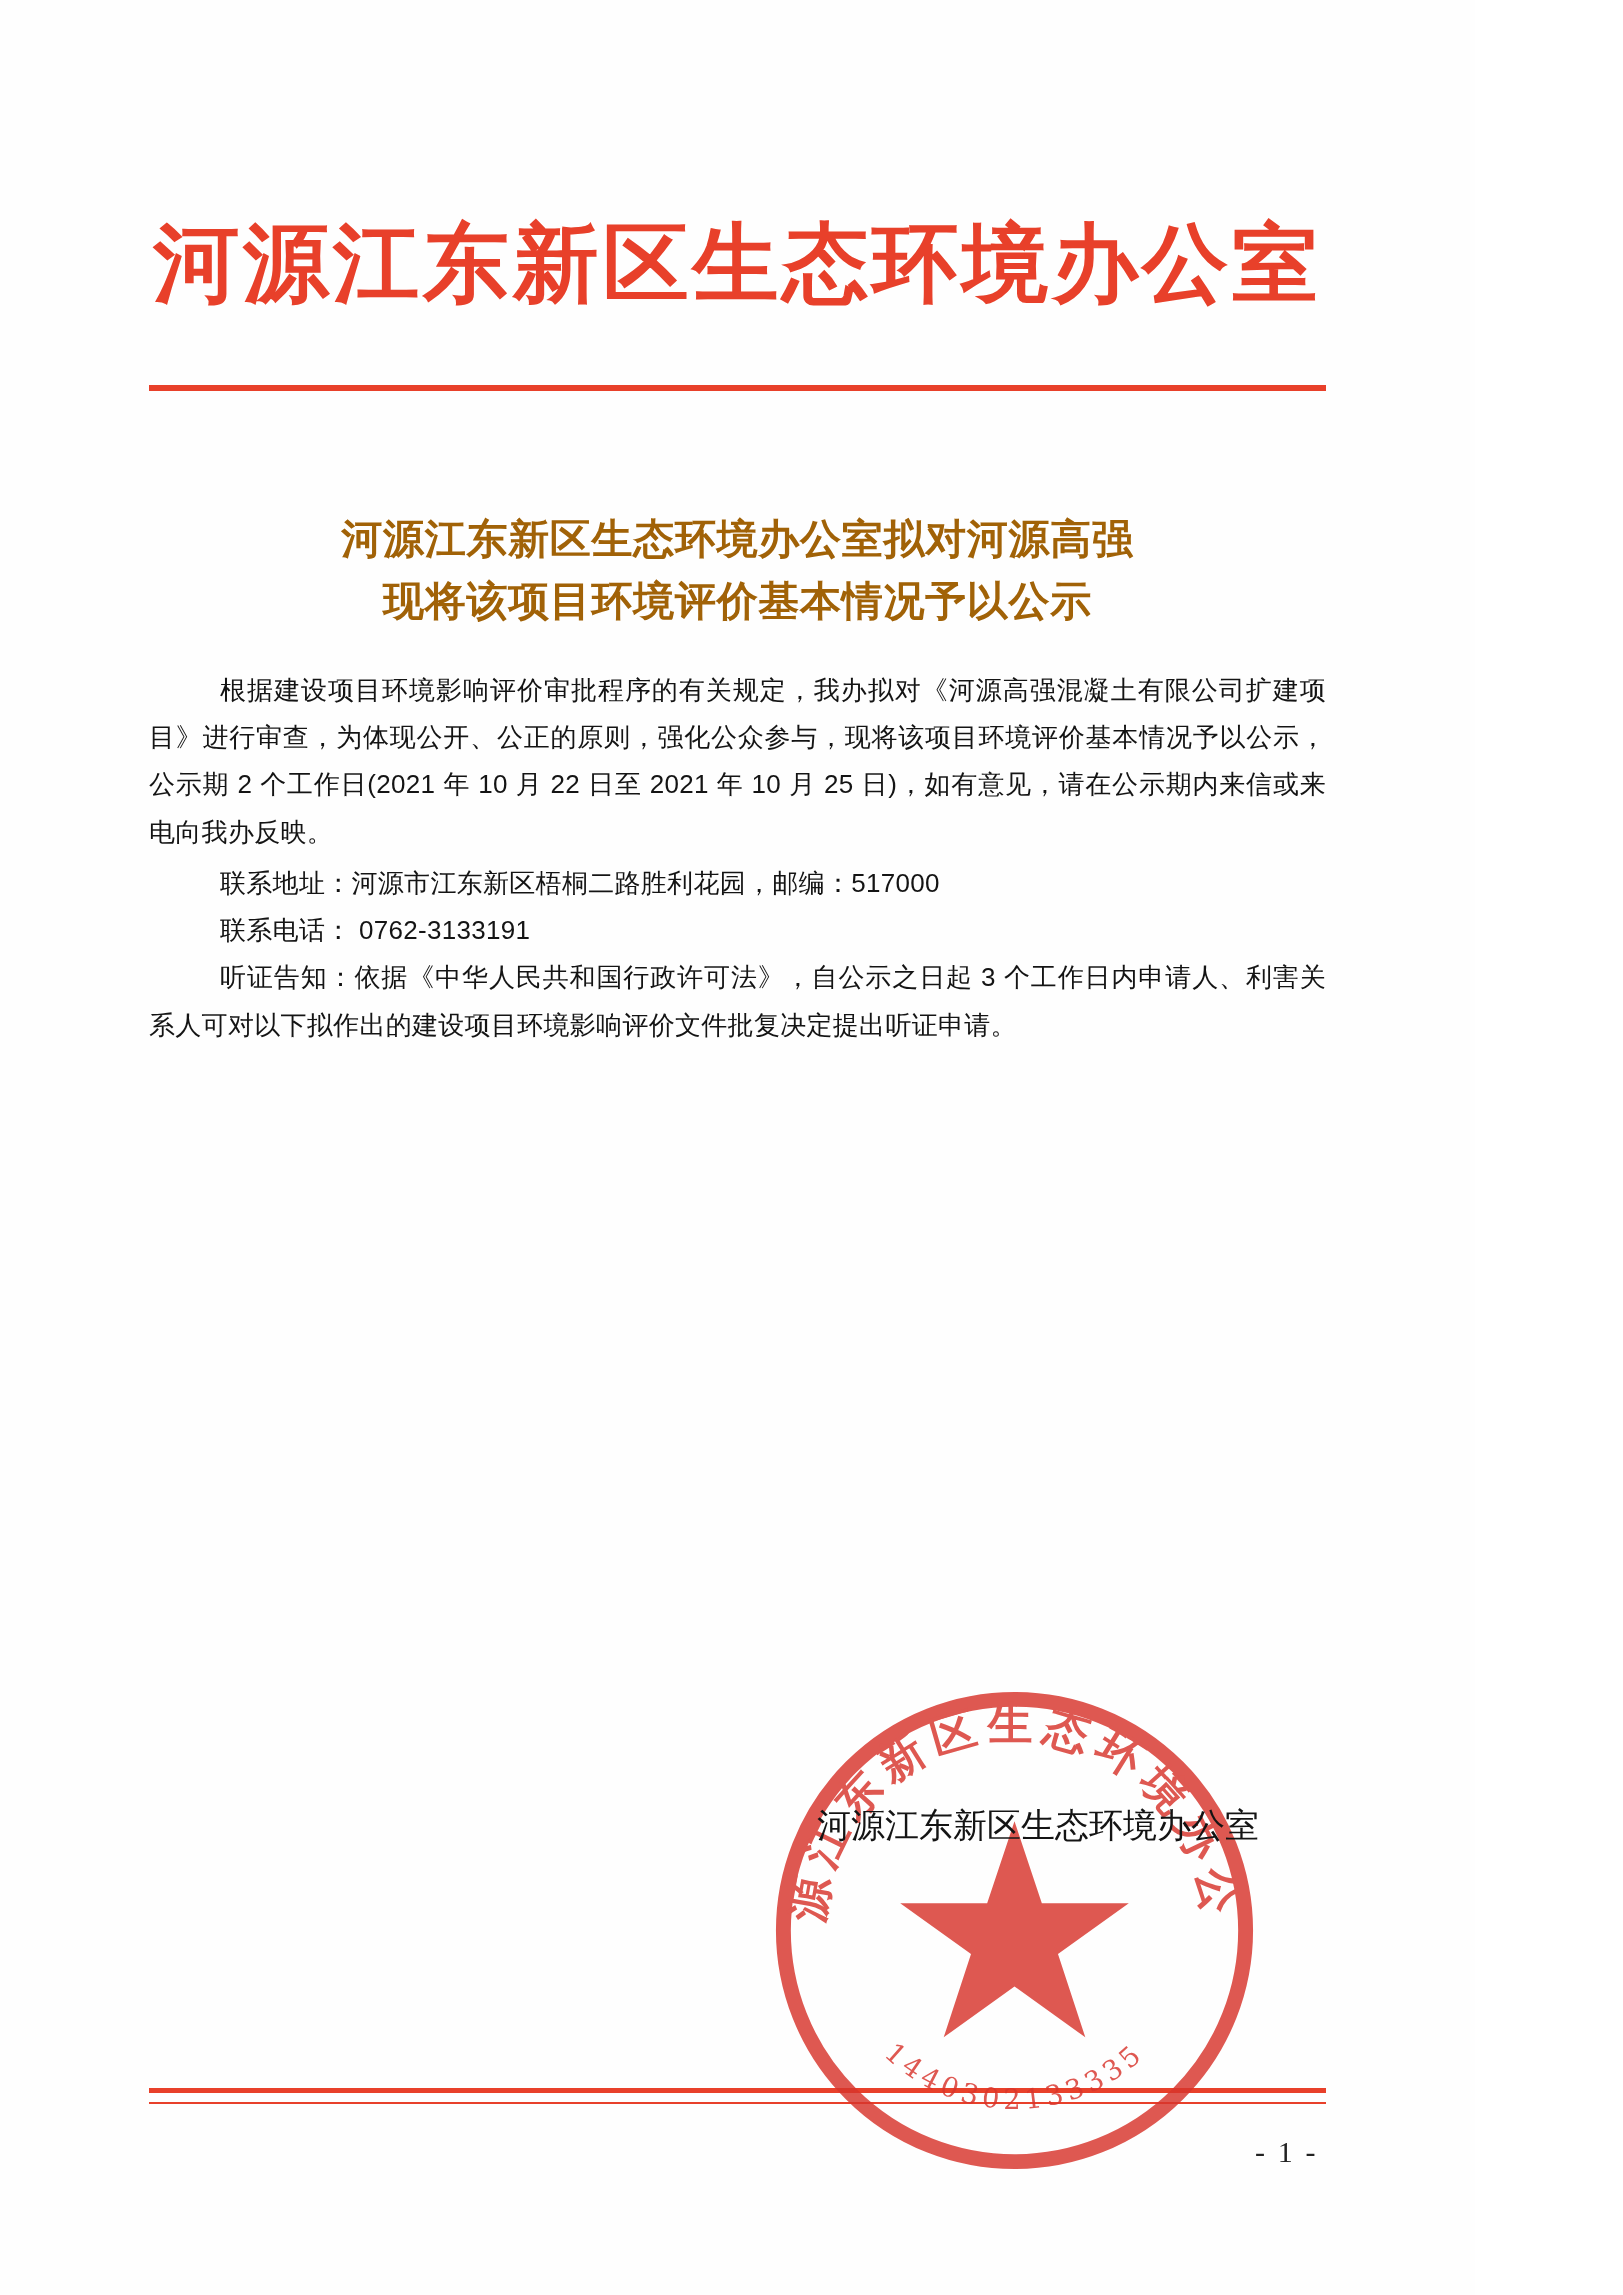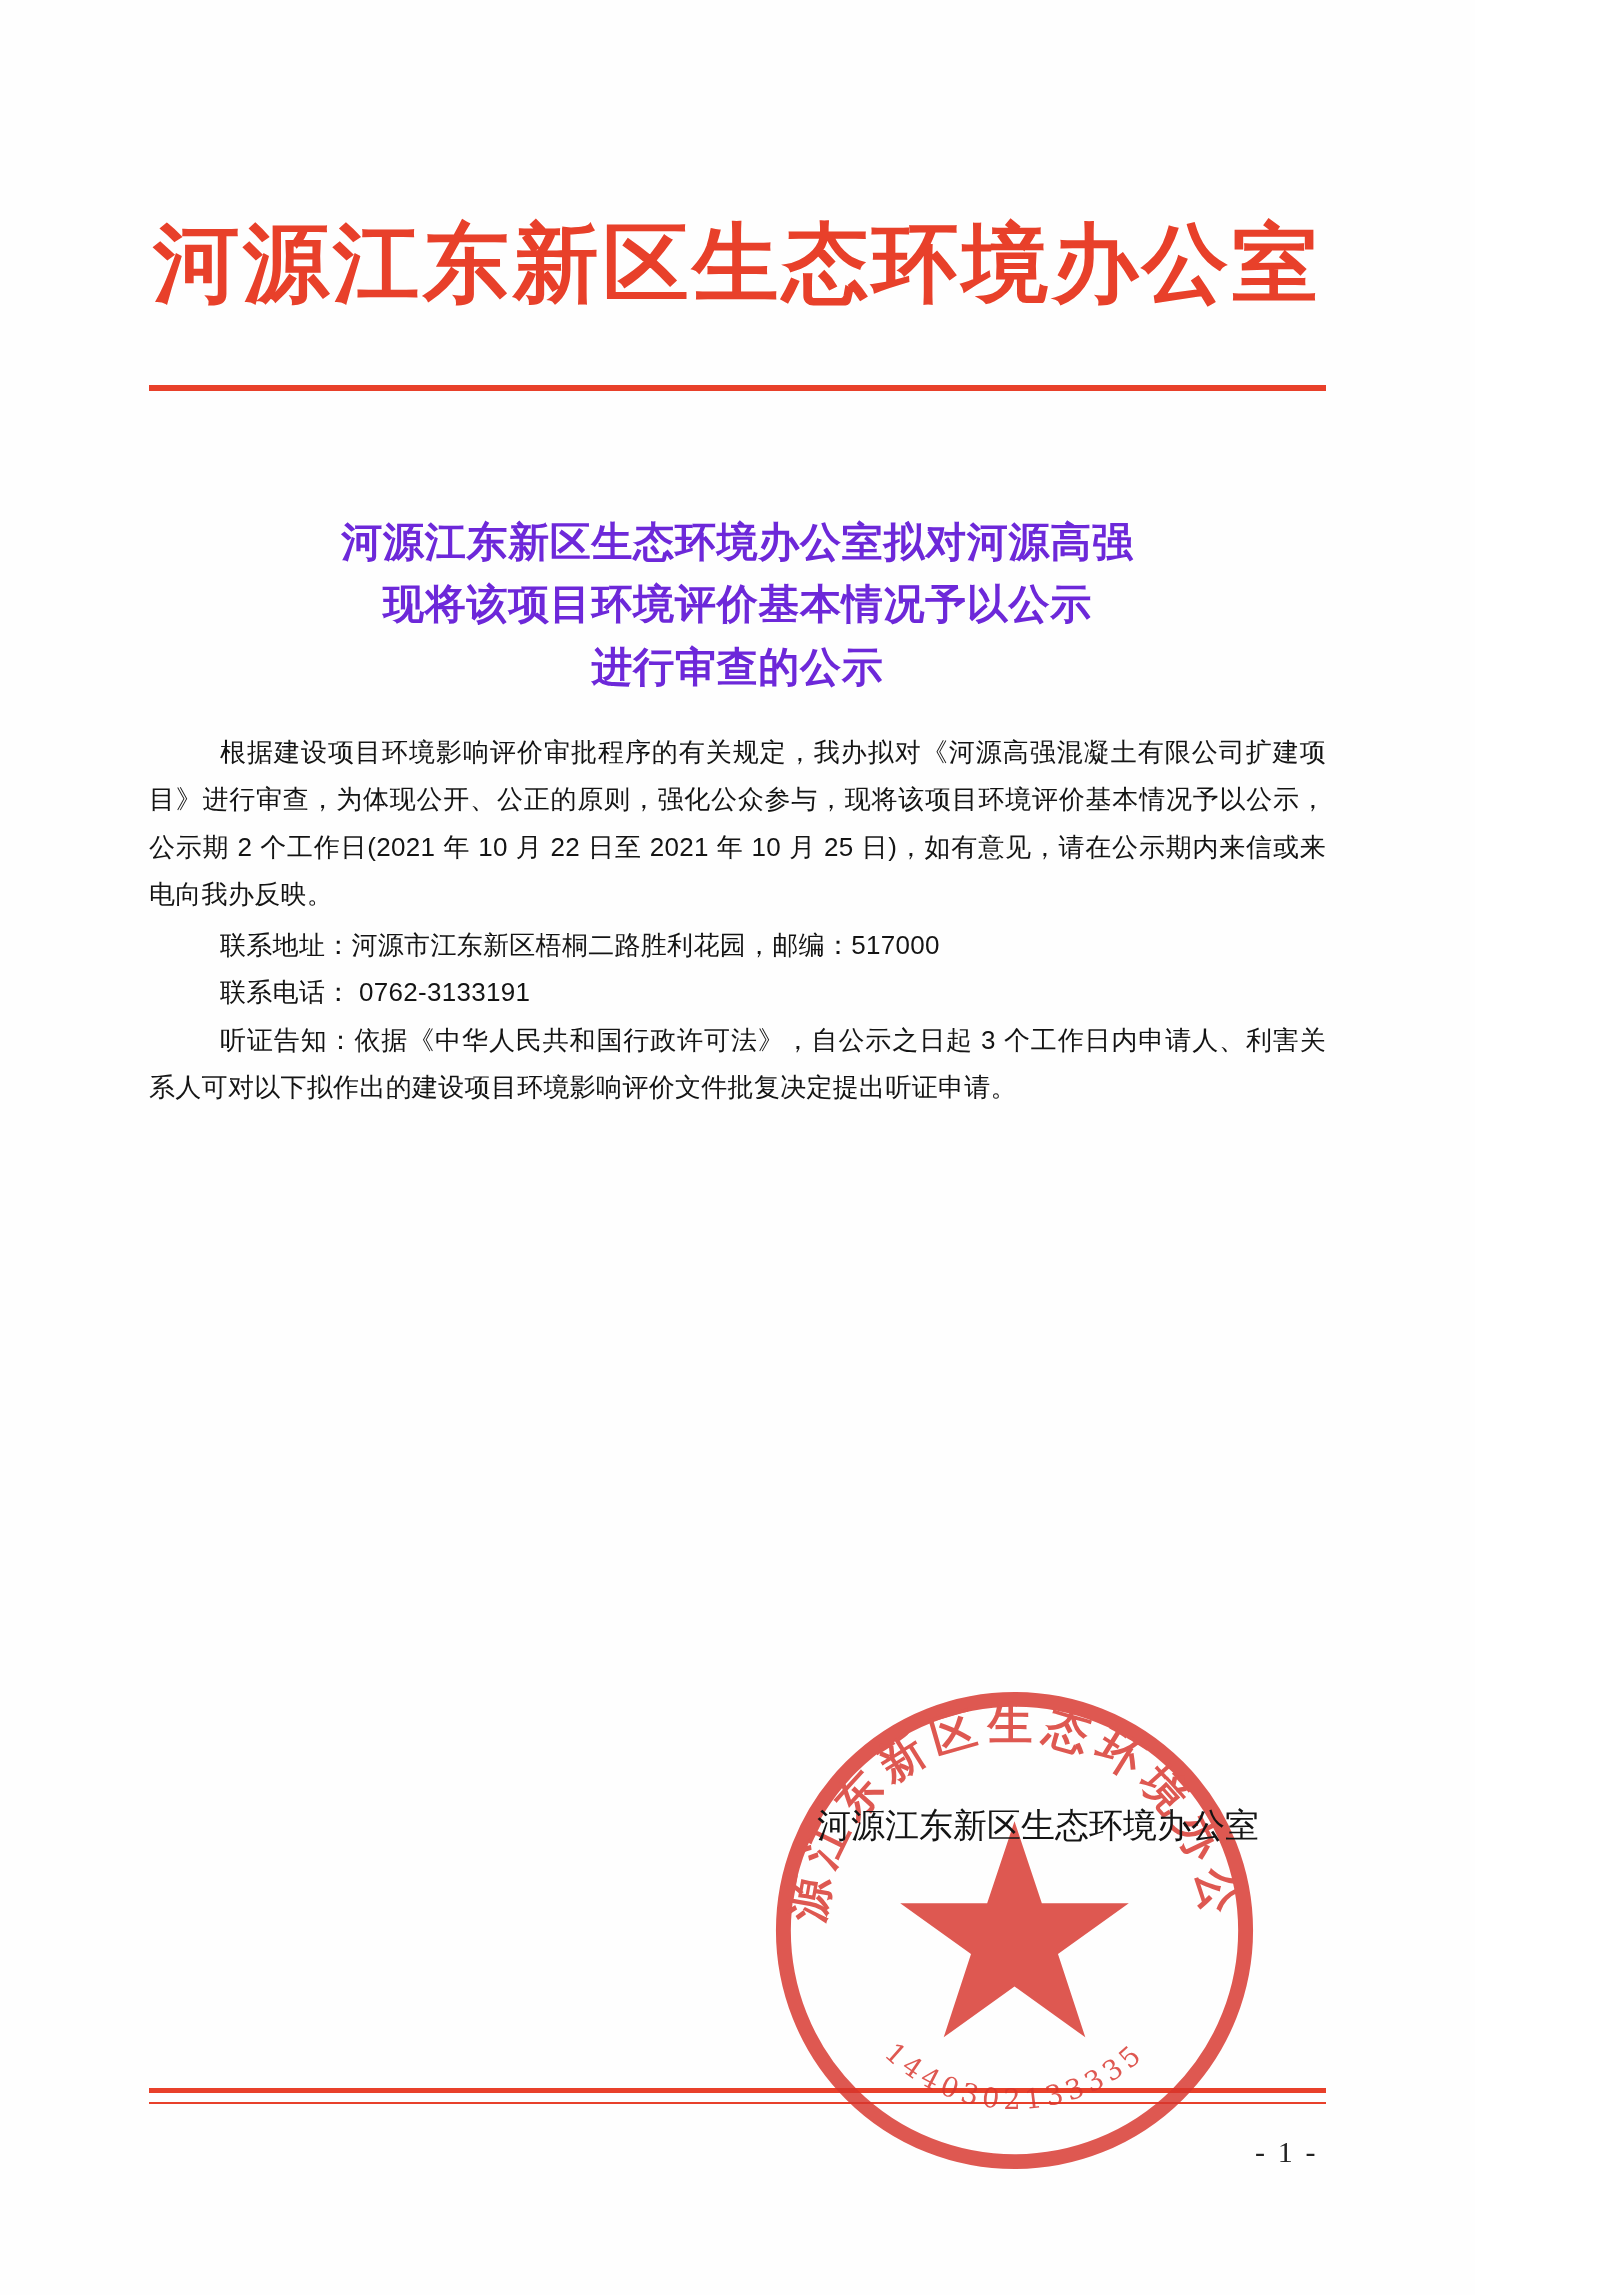--- a/index.html
+++ b/index.html
@@ -48,25 +48,25 @@
   
   .content {
     position: absolute;
     left: 149px;
     right: 149px;
     top: 511px;
   }
 
   .doc-title {
     text-align: center;
-    font-family: Liberation Sans, sans-serif;
+    font-family: Liberation Mono, monospace;
     font-weight: 700;
     font-size: 41px;
     line-height: 1.52;
-    color: #6d28d9;
+    color: #a16207;
     letter-spacing: 0.7px;
     margin: 0 0 31px 0;
   }
   .doc-title .line { display: block; }
 
   .para {
     font-family: Liberation Sans, sans-serif;
     font-size: 26px;
     line-height: 1.82;
     color: #141414;
@@ -142,21 +142,20 @@
   <div class="letterhead">
     <div class="letterhead-title">河源江东新区生态环境办公室</div>
   </div>
   <div class="rule-thick rule-top"></div>
 
   <div class="content">
 
     <h1 class="doc-title">
       <span class="line">河源江东新区生态环境办公室拟对河源高强</span>
       <span class="line">现将该项目环境评价基本情况予以公示</span>
-      <span class="line">进行审查的公示</span>
     </h1>
 
     <p class="para indent">根据建设项目环境影响评价审批程序的有关规定，我办拟对《河源高强混凝土有限公司扩建项目》进行审查，为体现公开、公正的原则，强化公众参与，现将该项目环境评价基本情况予以公示，公示期 2 个工作日(2021 年 10 月 22 日至 2021 年 10 月 25 日)，如有意见，请在公示期内来信或来电向我办反映。</p>
     <p class="para indent small-gap">联系地址：河源市江东新区梧桐二路胜利花园，邮编：517000</p>
     <p class="para indent small-gap">联系电话： 0762-3133191</p>
     <p class="para indent">听证告知：依据《中华人民共和国行政许可法》，自公示之日起 3 个工作日内申请人、利害关系人可对以下拟作出的建设项目环境影响评价文件批复决定提出听证申请。</p>
 
   </div>
 
   <svg class="seal" viewBox="0 0 400 400">

